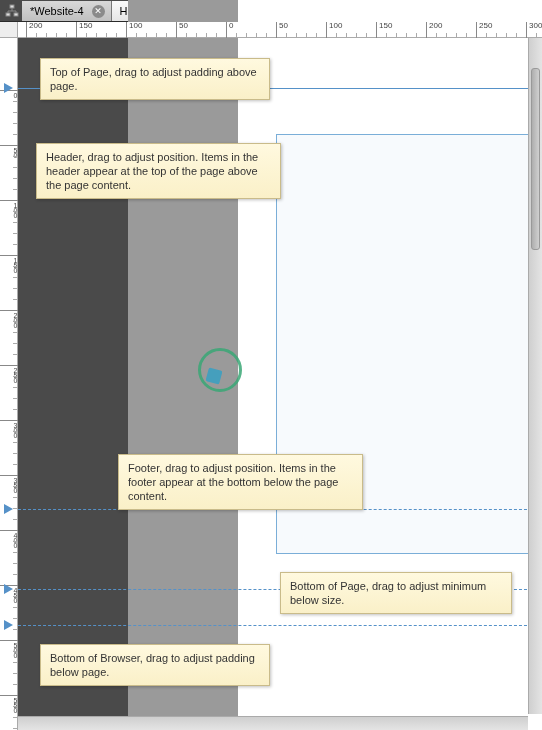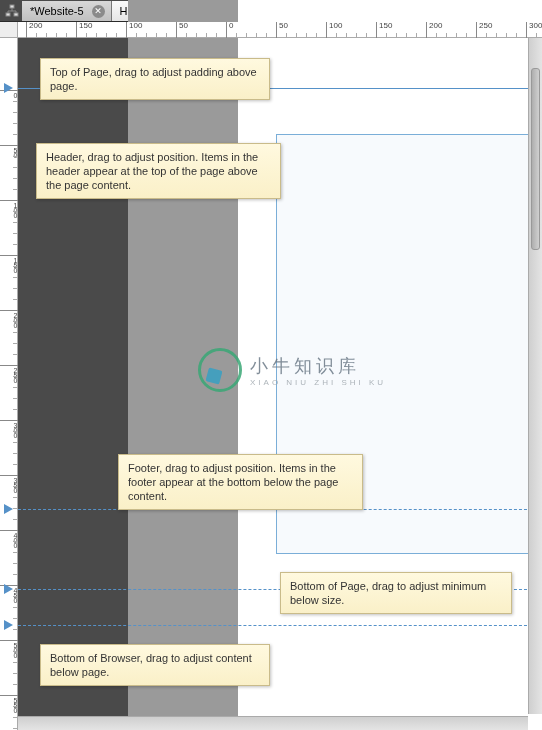--- a/index.html
+++ b/index.html
@@ -48,21 +48,21 @@
 <div class="tab-bar">
   <div class="tab-icon">
     <svg width="14" height="14" viewBox="0 0 14 14">
         <rect x="5" y="1" width="4" height="3" fill="#ddd" stroke="#888"></rect>
         <rect x="1" y="9" width="4" height="3" fill="#ddd" stroke="#888"></rect>
         <rect x="9" y="9" width="4" height="3" fill="#ddd" stroke="#888"></rect>
         <path d="M7 4v3M7 7H3v2M7 7h4v2" stroke="#888" fill="none"></path>
       </svg>
   </div>
   <div class="tab inactive">
-    <span>*Website-5</span>
+    <span>*Website-4</span>
     <span class="tab-close">✕</span>
   </div>
   <div class="tab active">
     <span>Home</span>
     <span class="tab-close">✕</span>
   </div>
 </div>
 
 <div class="workspace">
   <div class="ruler-corner"></div>
@@ -211,27 +211,23 @@
     <div class="tooltip" style="left:22px; top:20px; width:230px">
       <span>Top of Page, drag to adjust padding above page.</span>
     </div>
     <div class="tooltip" style="left:100px; top:416px; width:245px">
       <span>Footer, drag to adjust position. Items in the footer appear at the bottom below the page content.</span>
     </div>
     <div class="tooltip" style="left:262px; top:534px; width:232px">
       <span>Bottom of Page, drag to adjust minimum below size.</span>
     </div>
     <div class="tooltip" style="left:22px; top:606px; width:230px">
-      <span>Bottom of Browser, drag to adjust content below page.</span>
+      <span>Bottom of Browser, drag to adjust padding below page.</span>
     </div>
 
     <div class="watermark">
       <div class="wm-circle"></div>
-      <div>
-        <div class="wm-text">小牛知识库</div>
-        <div class="wm-sub">XIAO NIU ZHI SHI KU</div>
-      </div>
     </div>
   </div>
 
   <div class="scrollbar-v"></div>
   <div class="scrollbar-h"></div>
 </div>
 
 </body></html>

